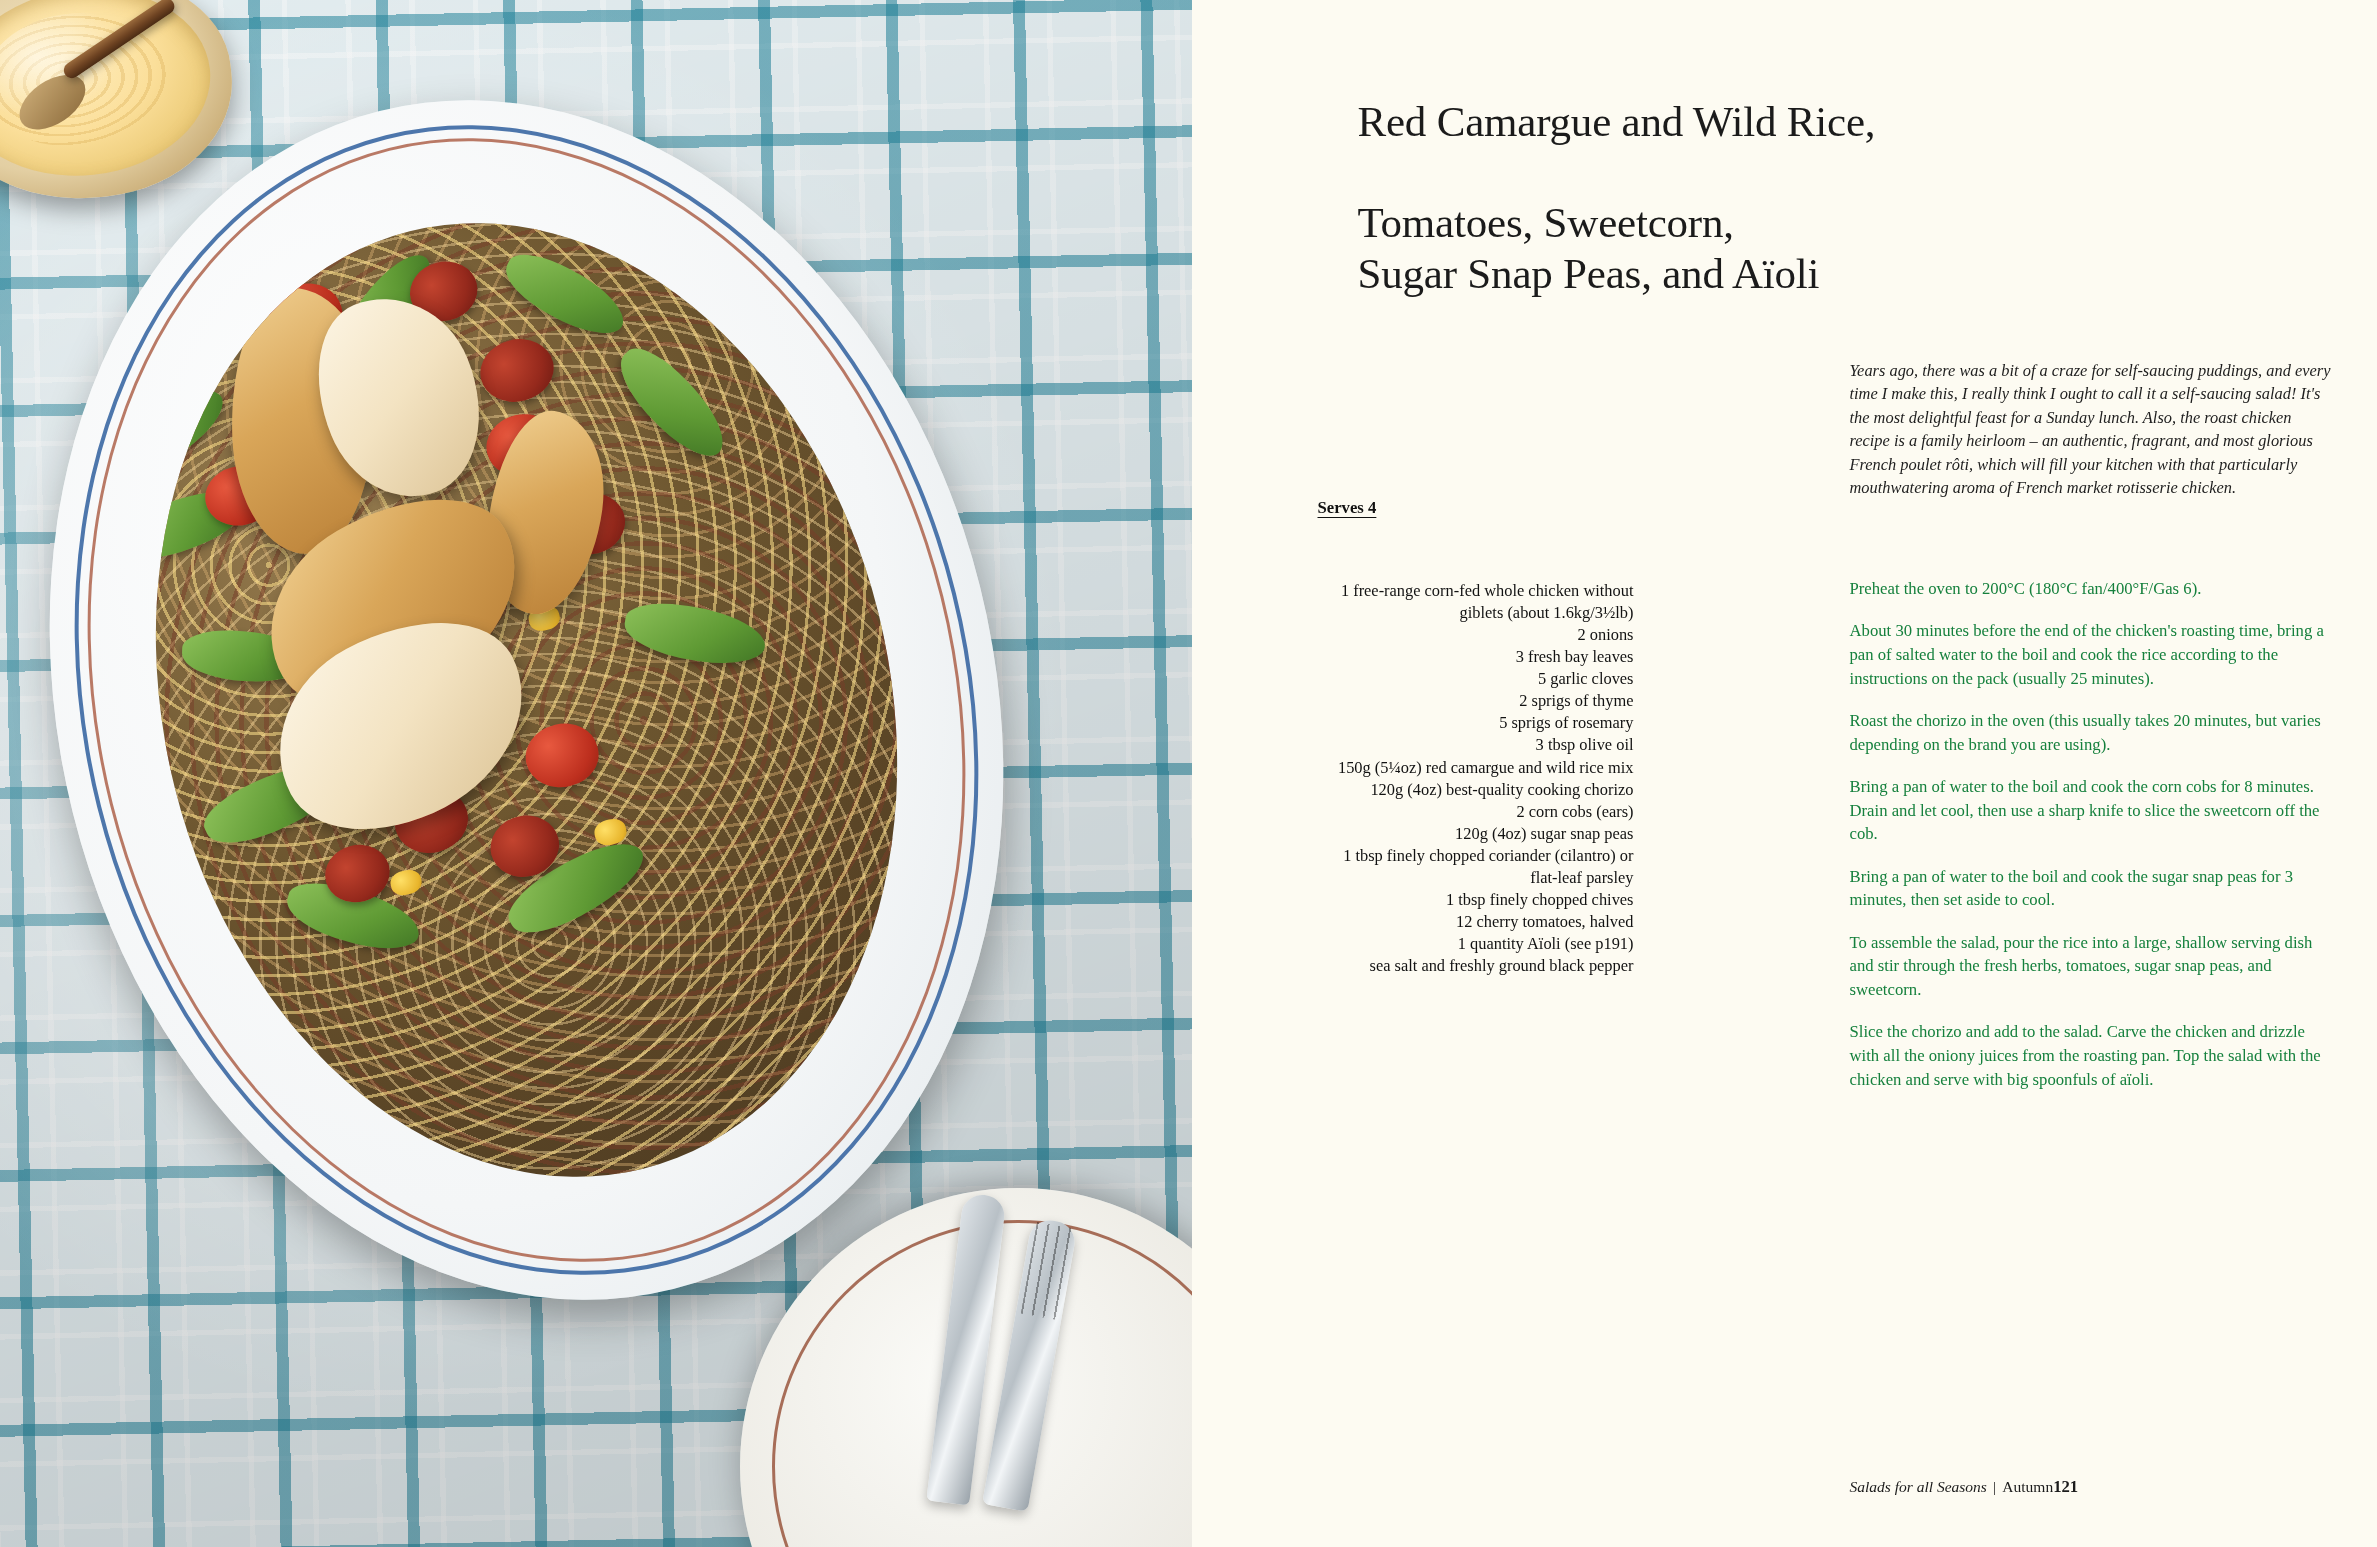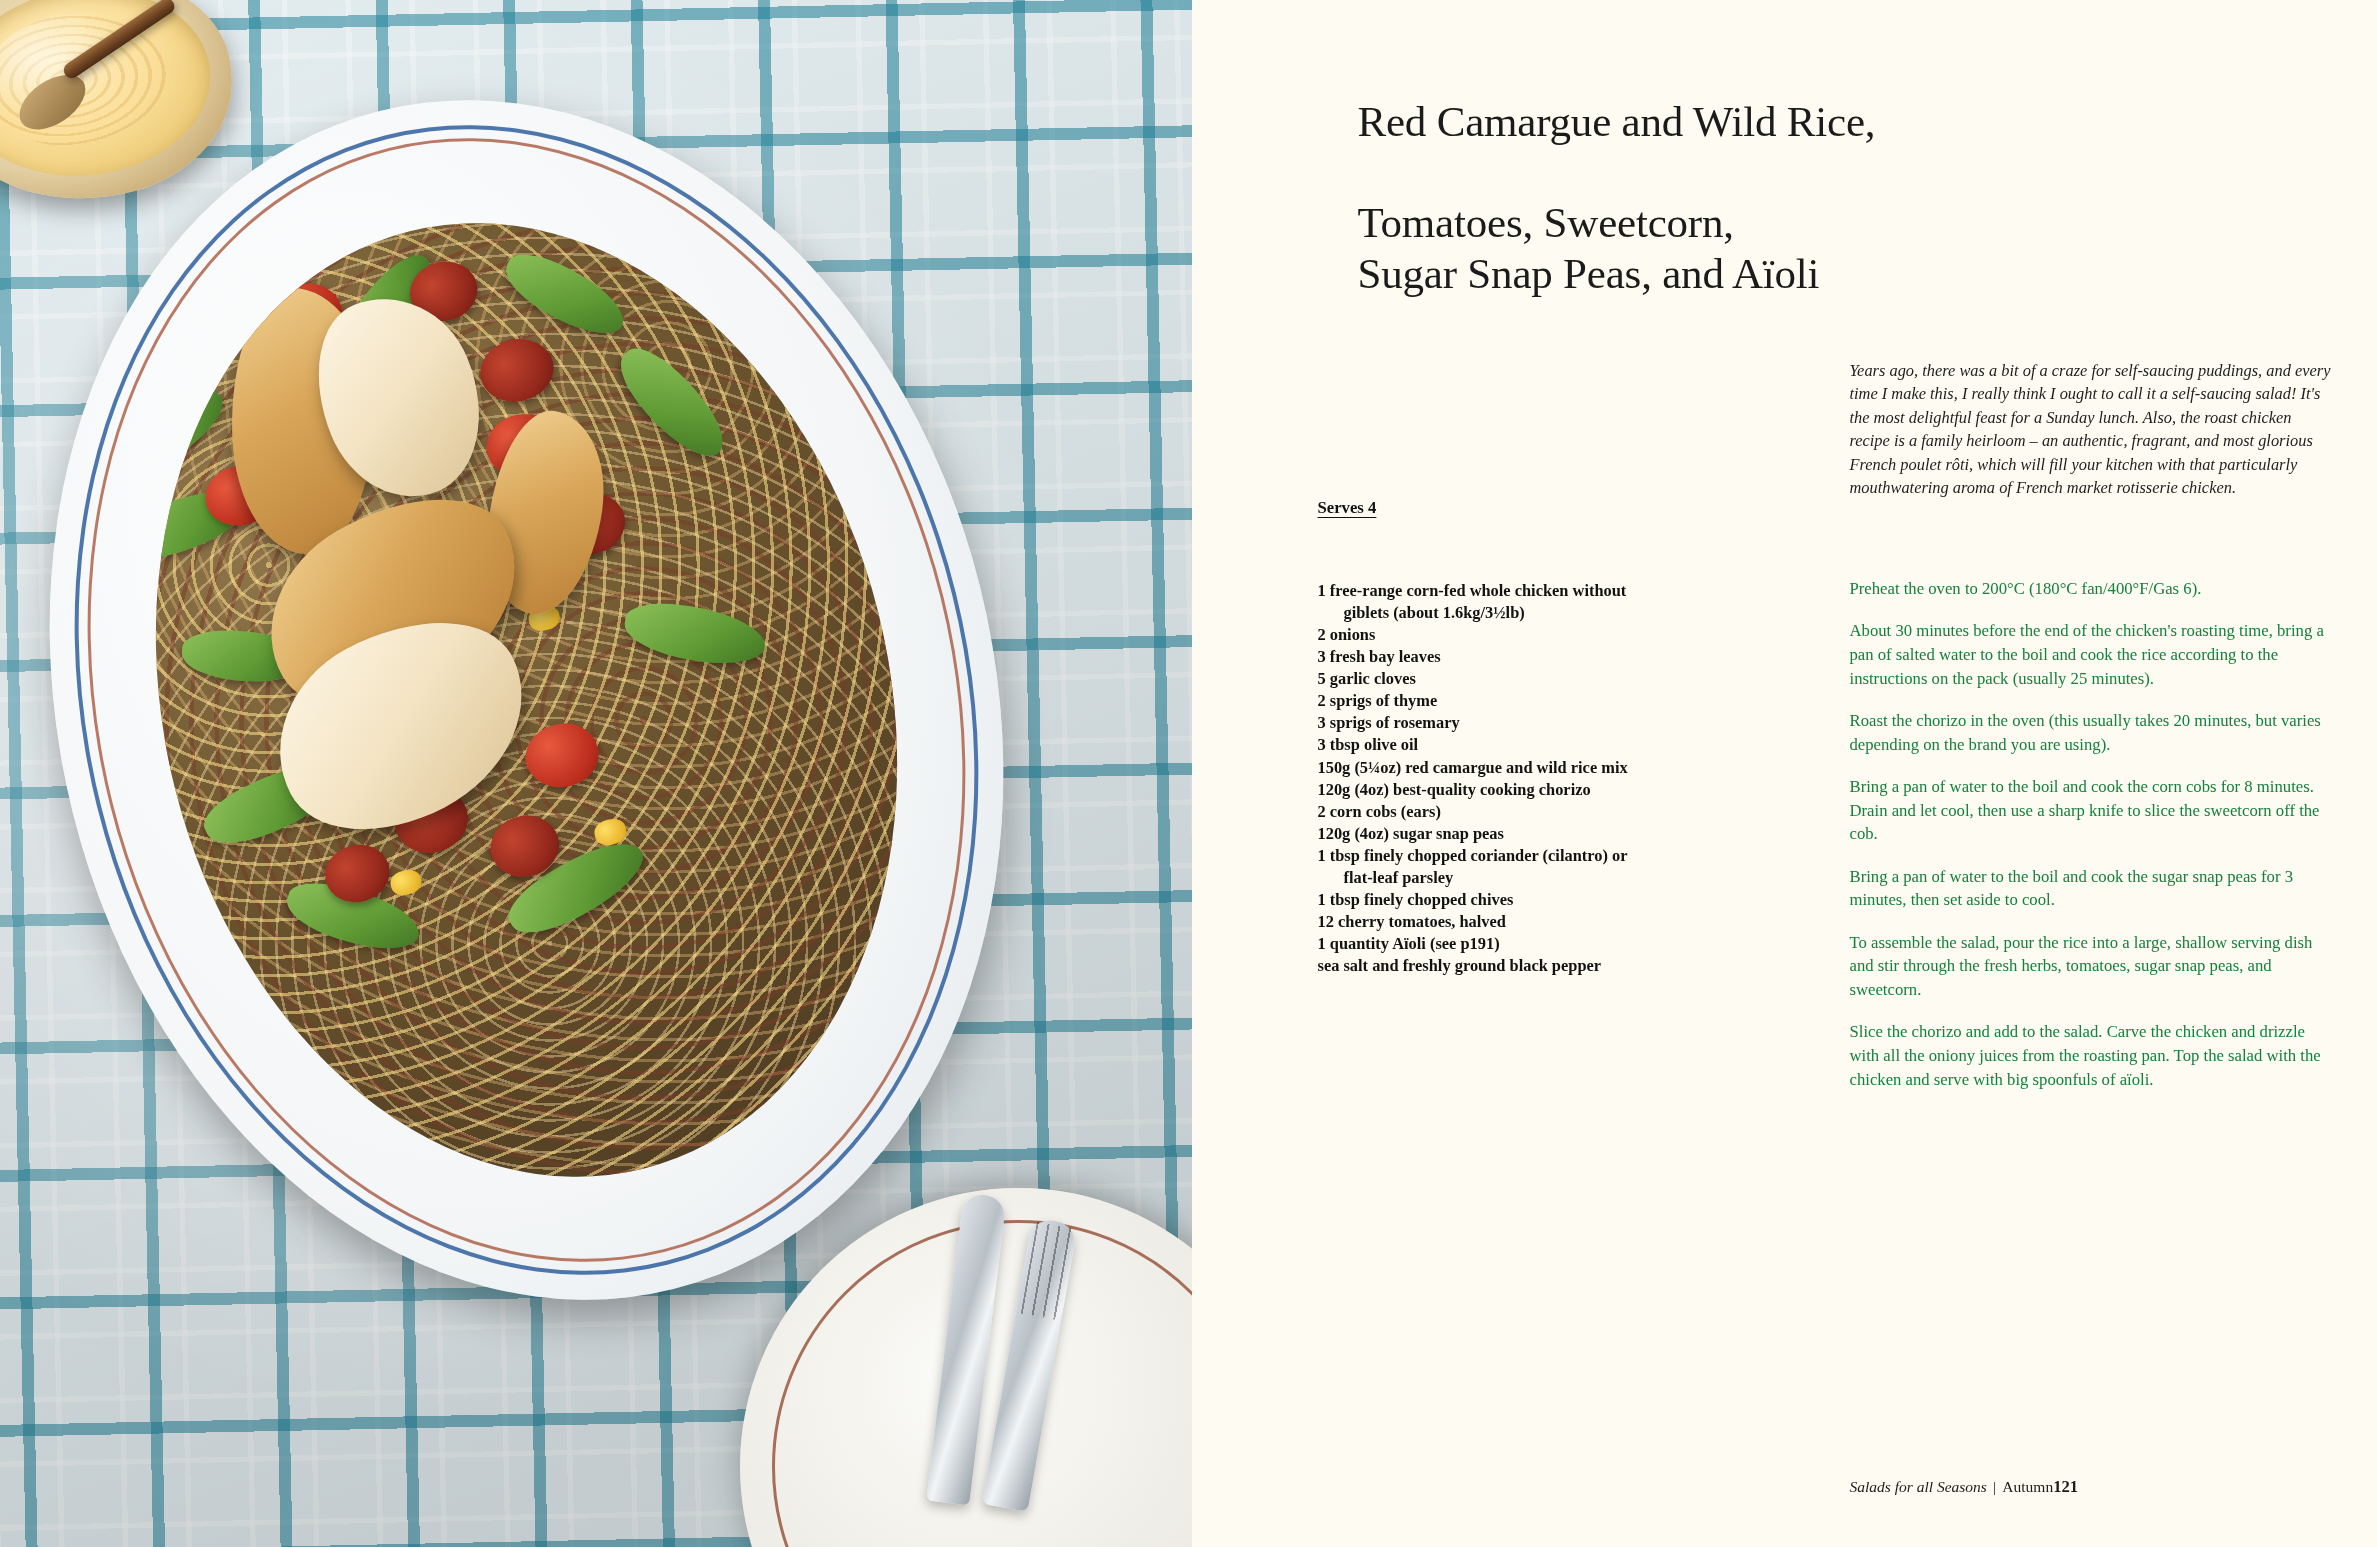--- a/index.html
+++ b/index.html
@@ -293,21 +293,22 @@
     text-underline-offset: 4.3px;
   }
   .ingredients {
     position: absolute;
     left: 126px;
     top: 580px;
     width: 316px;
     font-size: 16.4px;
     line-height: 1.345;
     color: #121212;
-    font-weight: 700;
+    font-weight: 400;
+    text-align: right;
   }
   .ingredients div {
     padding-left: 26px;
     text-indent: -26px;
   }
   .method {
     position: absolute;
     left: 658px;
     top: 577px;
     width: 489px;
@@ -427,21 +428,21 @@
     <div class="intro">Years ago, there was a bit of a craze for self-saucing puddings, and every time I make this, I really think I ought to call it a self-saucing salad! It's the most delightful feast for a Sunday lunch. Also, the roast chicken recipe is a family heirloom – an authentic, fragrant, and most glorious French poulet rôti, which will fill your kitchen with that particularly mouthwatering aroma of French market rotisserie chicken.</div>
 
     <div class="serves">Serves 4</div>
 
     <div class="ingredients">
       <div>1 free-range corn-fed whole chicken without giblets (about 1.6kg/3½lb)</div>
       <div>2 onions</div>
       <div>3 fresh bay leaves</div>
       <div>5 garlic cloves</div>
       <div>2 sprigs of thyme</div>
-      <div>3 sprigs of rosemary</div>
+      <div>5 sprigs of rosemary</div>
       <div>3 tbsp olive oil</div>
       <div>150g (5¼oz) red camargue and wild rice mix</div>
       <div>120g (4oz) best-quality cooking chorizo</div>
       <div>2 corn cobs (ears)</div>
       <div>120g (4oz) sugar snap peas</div>
       <div>1 tbsp finely chopped coriander (cilantro) or flat-leaf parsley</div>
       <div>1 tbsp finely chopped chives</div>
       <div>12 cherry tomatoes, halved</div>
       <div>1 quantity Aïoli (see p191)</div>
       <div>sea salt and freshly ground black pepper</div>

